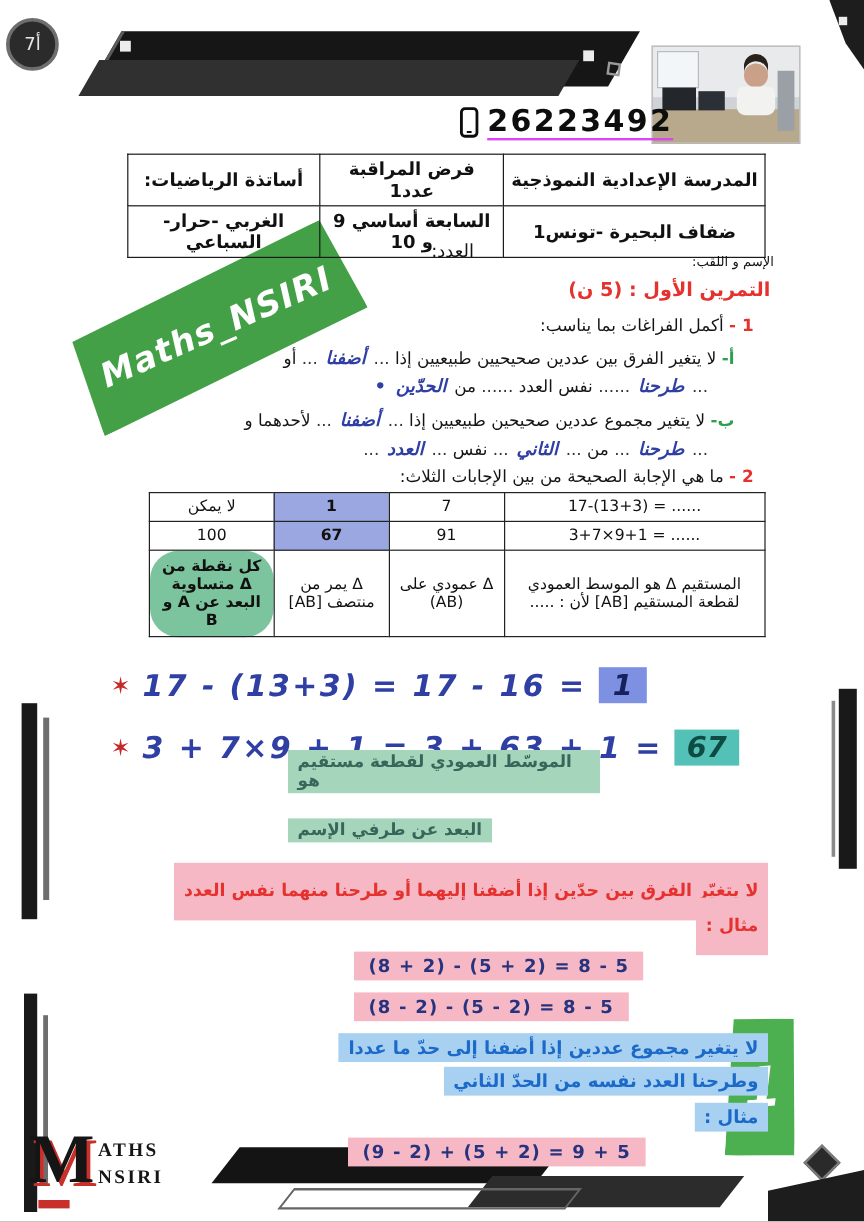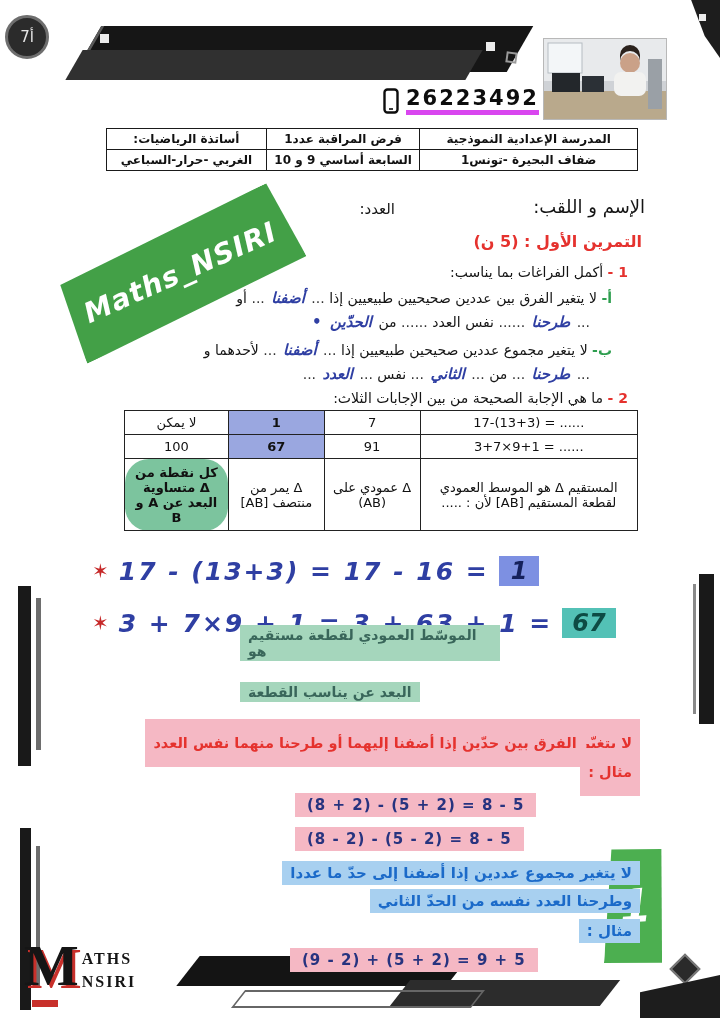--- a/index.html
+++ b/index.html
@@ -47,28 +47,28 @@
   .watermark span { color:#fff; font-size:28px; font-weight:bold; font-style:italic; letter-spacing:1px; }
   .page-banner { left:606px; top:848px; width:58px; height:116px; z-index:1;
     background:#4caf50; transform:rotate(2deg);
     clip-path:polygon(6% 2%,92% 0,100% 98%,0 100%);
     display:flex; align-items:center; justify-content:center; }
   .page-banner span { color:#fff; font-size:46px; font-weight:bold; font-style:italic; transform:rotate(-6deg); }
 
   
   .content { position:absolute; inset:0; z-index:2; }
   .phone-row { position:absolute; left:383px; top:86px; display:flex; align-items:center; gap:7px; }
-  .phone-num { font-size:21px; font-weight:bold; color:#0d0d0d; border-bottom:5px solid #d946ef;
+  .phone-num { font-size:25px; font-weight:bold; color:#0d0d0d; border-bottom:2px solid #d946ef;
     letter-spacing:2px; font-family:"DejaVu Sans", sans-serif; }
   .photo { position:absolute; left:543px; top:38px; width:124px; height:82px;
     border:1px solid #b8b8b8; background:#cfd2d6; }
 
   table.head-tbl { position:absolute; left:106px; top:128px; width:532px;
     border-collapse:collapse; direction:rtl; }
-  table.head-tbl td { border:1.6px solid #1a1a1a; text-align:center; font-size:12px;
+  table.head-tbl td { border:1.6px solid #1a1a1a; text-align:center; font-size:15px;
     font-weight:bold; padding:3px 4px; color:#111; }
 
   .rtl-line { position:absolute; direction:rtl; white-space:nowrap; color:#141414; font-size:14px; }
   .red { color:#e5322e; font-weight:bold; }
   .greenmark { color:#2e9e4f; font-weight:bold; }
   .hand { color:#2f3fa3; font-style:italic; font-weight:bold; font-size:15px; padding:0 2px; }
   .dots { color:#333; letter-spacing:1px; }
 
   table.ans-tbl { position:absolute; left:124px; top:410px; width:514px;
     border-collapse:collapse; direction:rtl; }
@@ -176,21 +176,21 @@
         <td>أساتذة الرياضيات:</td>
       </tr>
       <tr>
         <td>ضفاف البحيرة -تونس1</td>
         <td>السابعة أساسي 9 و 10</td>
         <td>الغربي -حرار-السباعي</td>
       </tr>
     </tbody>
       </table>
 
-    <span class="rtl-line" style="right:75px;top:196px;font-size:18px;">الإسم و اللقب:</span>
+    <span class="rtl-line" style="right:75px;top:212px;font-size:11px;">الإسم و اللقب:</span>
     <span class="rtl-line" style="right:325px;top:200px;font-size:15px;">العدد:</span>
 
     <div class="rtl-line red" style="right:78px;top:232px;font-size:16px;">التمرين الأول : (5 ن)</div>
 
     <div class="rtl-line" style="right:92px;top:264px;">
       <span class="red">1 -</span>
       <span>أكمل الفراغات بما يناسب:</span>
     </div>
 
     <div class="rtl-line" style="right:108px;top:289px;">
@@ -277,21 +277,21 @@
     </div>
     <div class="work-line" style="left:92px;top:608px;">
       <span class="work-star">✶</span>
       <span class="work-expr">3 + 7×9 + 1 = 3 + 63 + 1 =</span>
       <span class="ans-teal">67</span>
     </div>
 
     <div class="green-box">
       <span>الموسّط العمودي لقطعة مستقيم هو</span><br>
       <br>
-      <span>البعد عن يناسب القطعة</span>
+      <span>البعد عن طرفي الإسم</span>
     </div>
 
     <div class="rtl-line" style="right:80px;top:735px;">
       <span class="pinkline">لا يتغيّر الفرق بين حدّين إذا أضفنا إليهما أو طرحنا منهما نفس العدد</span>
     </div>
     <div class="rtl-line" style="right:80px;top:764px;">
       <span class="pinkline">مثال :</span>
     </div>
 
     <div class="pink-eq" style="left:295px;top:793px;">(8 + 2) - (5 + 2) = 8 - 5</div>

